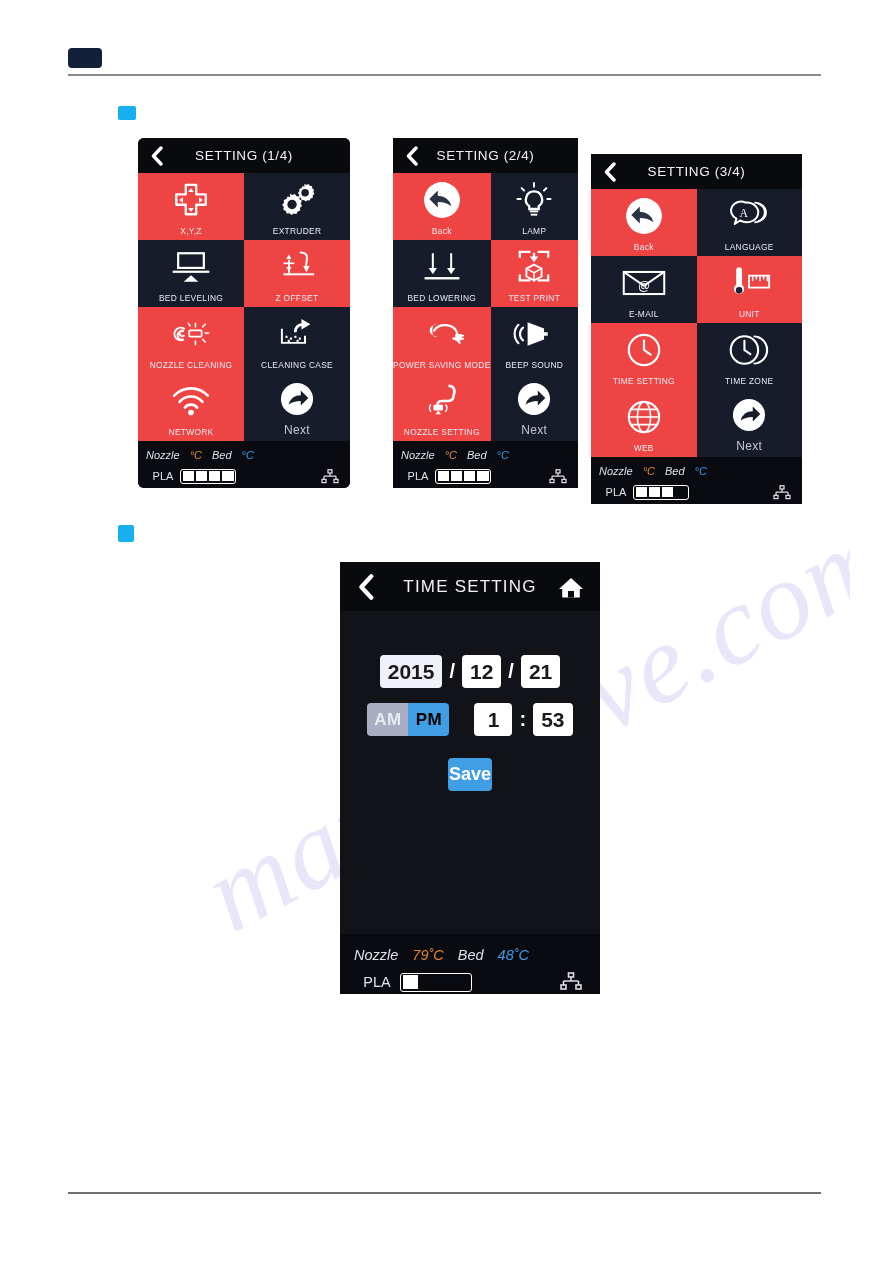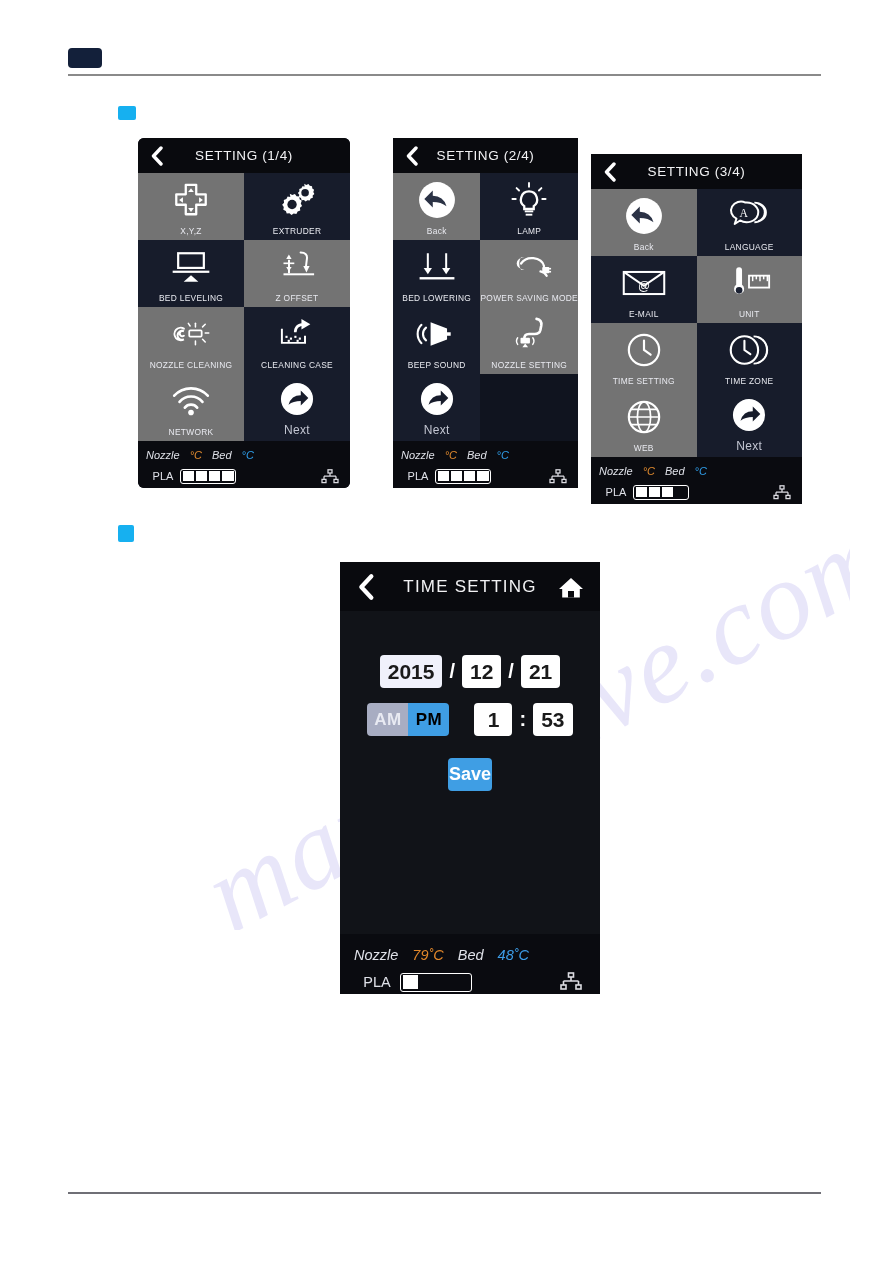--- a/index.html
+++ b/index.html
@@ -82,21 +82,21 @@
   .tiles {
     display:grid; grid-template-columns:1fr 1fr; grid-template-rows:repeat(4, 1fr);
     height:268px;
   }
   .tile {
     position:relative; display:flex; flex-direction:column;
     align-items:center; justify-content:flex-end;
     padding-bottom:5px;
     background:#171c2b;
   }
-  .tile.lt { background:#737373; }
+  .tile.lt { background:#ef4444; }
   .tile .ic { flex:1; display:flex; align-items:center; justify-content:center; width:100%; }
   .tile .ic svg { display:block; }
   .tile .lbl {
     color:#e9eaf0; font-size:8.4px; letter-spacing:0.3px; white-space:nowrap;
     line-height:1;
   }
   .tile.next .lbl { color:#c3c6d2; font-size:12px; }
 
   
   .statusbar {
@@ -367,20 +367,32 @@
                 <path d="M34 3 v18"></path>
             </g>
             <path d="M14 26 l4.5 -7 h-9 z" fill="#fff"></path>
             <path d="M34 26 l4.5 -7 h-9 z" fill="#fff"></path>
             <rect x="5" y="29" width="38" height="2.6" fill="#fff"></rect>
           </svg>
         </div>
         <div class="lbl">BED LOWERING</div>
       </div>
 
+      <div class="tile lt">
+        <div class="ic">
+          <svg width="38" height="36" viewBox="0 0 40 38">
+            <path d="M5 8 v-5 h10 M25 3 h10 v5 M35 28 v5 h-10 M15 33 h-10 v-5" fill="none" stroke="#fff" stroke-width="2.4" stroke-linecap="square"></path>
+            <path d="M20 4 v7" stroke="#fff" stroke-width="2.4"></path>
+            <path d="M20 14 l4.5 -6 h-9 z" fill="#fff"></path>
+            <path d="M20 16.5 l8 4.2 v8.3 l-8 4.2 l-8 -4.2 v-8.3 z" fill="none" stroke="#fff" stroke-width="2"></path>
+            <path d="M12 20.7 l8 4.2 l8 -4.2 M20 24.9 v9.8" fill="none" stroke="#fff" stroke-width="1.6"></path>
+          </svg>
+        </div>
+        <div class="lbl">TEST PRINT</div>
+      </div>
 
       <div class="tile lt">
         <div class="ic">
           <svg width="46" height="30" viewBox="0 0 50 34">
             <path d="M20 6 a9 7 0 1 0 0 14 h-4 a13 13 0 0 1 0 -14 z" fill="#fff"></path>
             <path d="M16 13 q5 -7 14 -6 q10 1 12 9" fill="none" stroke="#fff" stroke-width="2.6" stroke-linecap="round"></path>
             <path d="M38 22 q5 1 7 5" fill="none" stroke="#fff" stroke-width="2.6" stroke-linecap="round"></path>
             <rect x="40" y="17" width="8" height="7" rx="1" fill="#fff"></rect>
             <rect x="47" y="18" width="3" height="1.8" fill="#fff"></rect>
             <rect x="47" y="21.5" width="3" height="1.8" fill="#fff"></rect>

